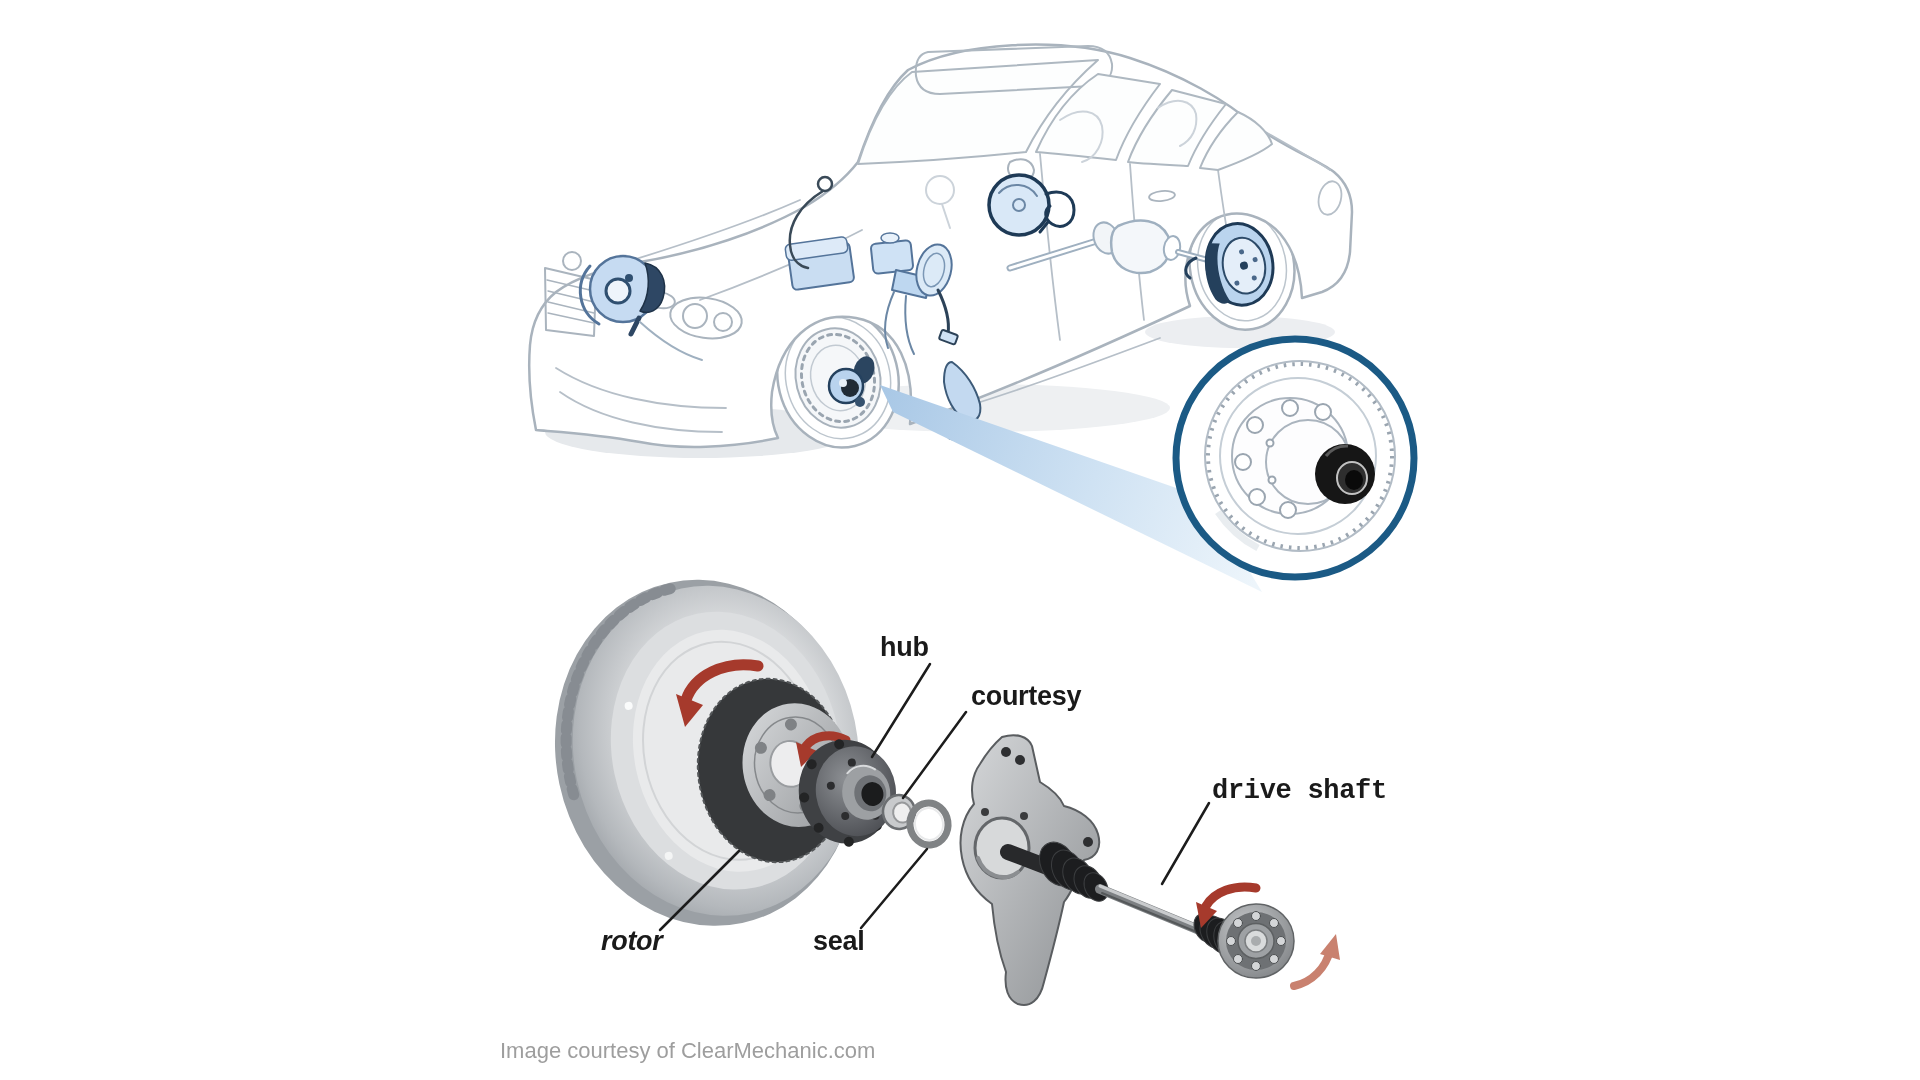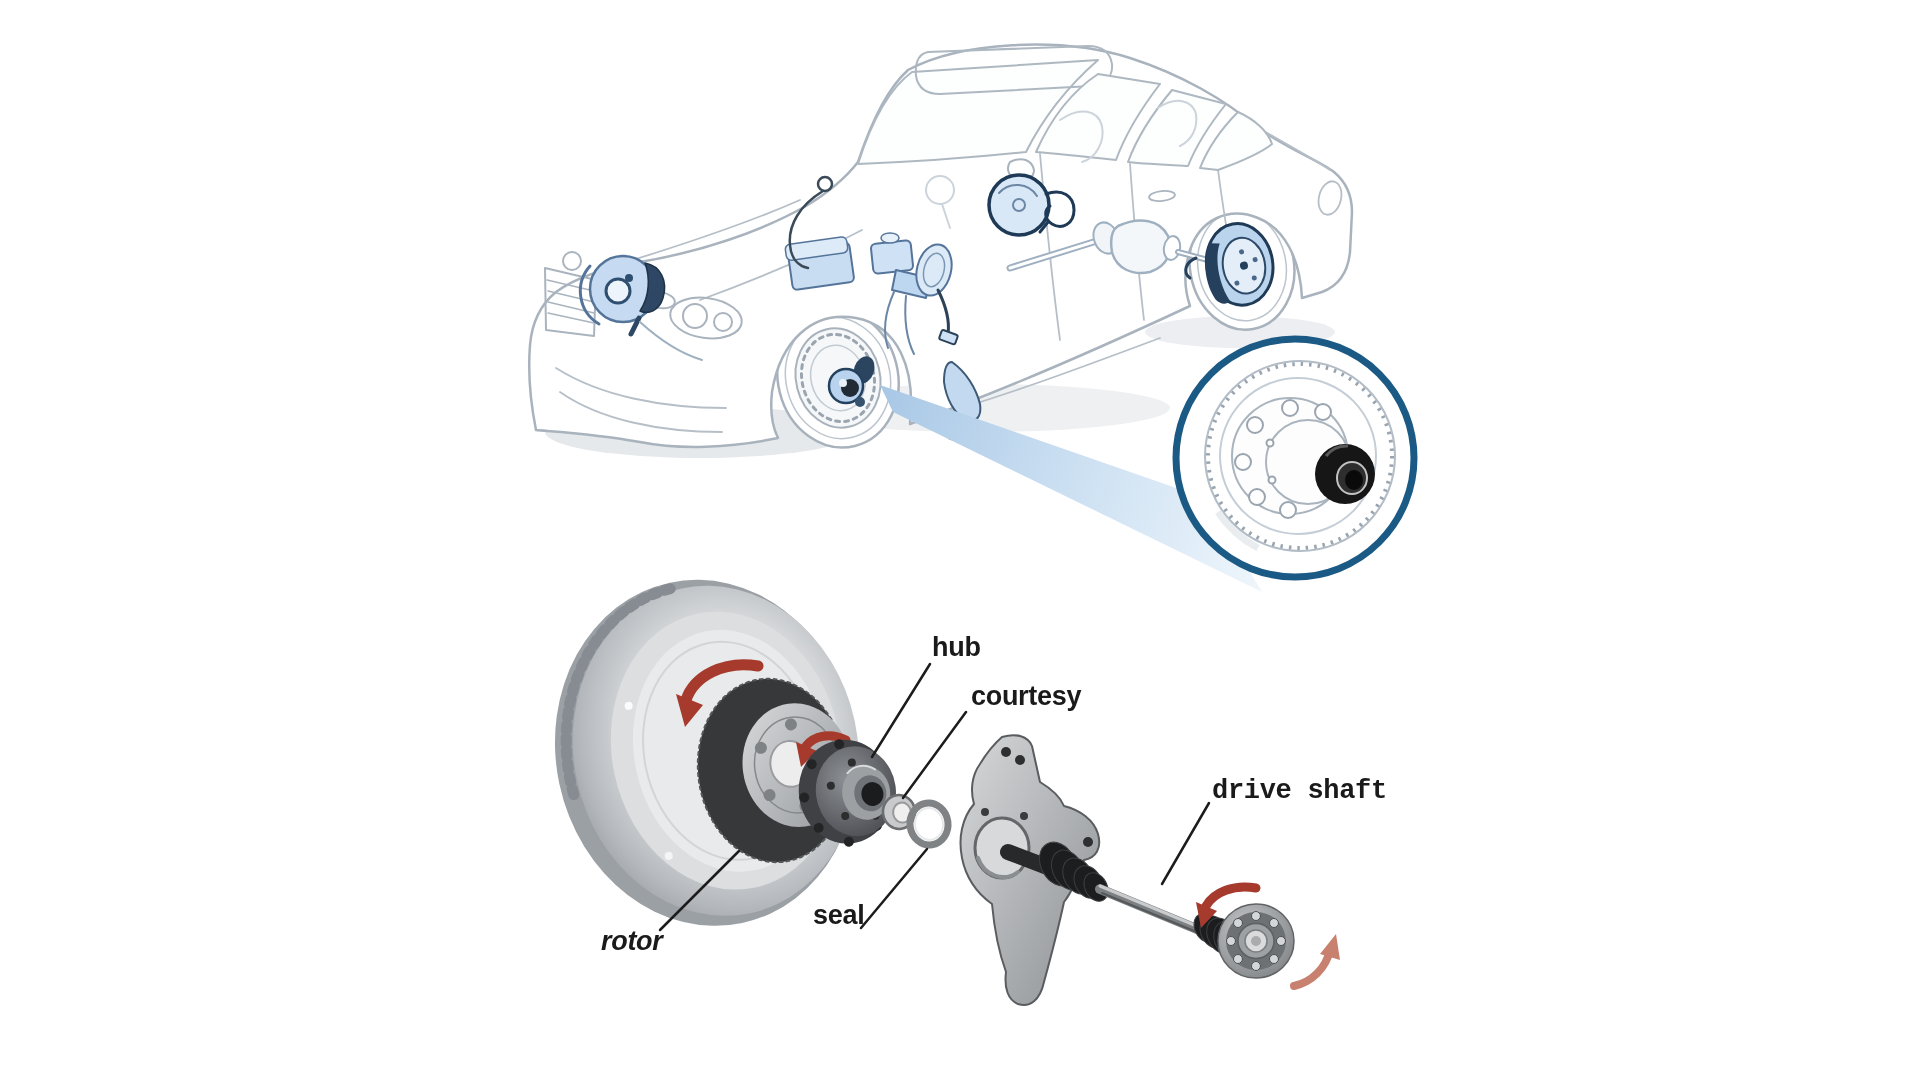--- a/index.html
+++ b/index.html
@@ -371,18 +371,19 @@
     <g stroke="#1c1c1c" stroke-width="2.5">
       <line x1="930" y1="664" x2="872" y2="757"></line>
       <line x1="966" y1="712" x2="903" y2="798"></line>
       <line x1="1209" y1="803" x2="1162" y2="884"></line>
       <line x1="660" y1="930" x2="739" y2="851"></line>
       <line x1="861" y1="928" x2="927" y2="849"></line>
     </g>
   </g>
 </svg>
 
-<div class="part-label" style="left:932px;top:632px;text-align:right;">hub</div>
+<div class="part-label" style="left:880px;top:632px;text-align:right;">hub</div>
 <div class="part-label" style="left:971px;top:681px;">courtesy</div>
 <div class="part-label" style="left:1212px;top:776px;font-family:Liberation Mono, monospace;">drive shaft</div>
 <div class="part-label" style="left:601px;top:926px;font-style:italic;">rotor</div>
-<div class="part-label" style="left:813px;top:900px;">seal</div>
+<div class="part-label" style="left:813px;top:926px;">seal</div>
+<div class="credit" style="left:500px;top:1038px;">Image courtesy of ClearMechanic.com</div>
 </div>
 
 </body></html>

